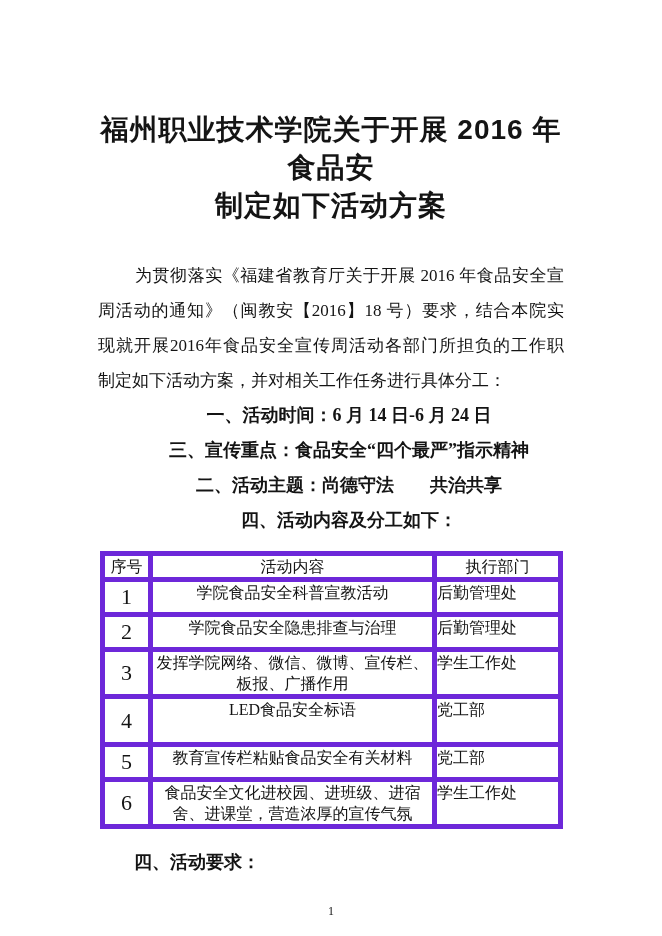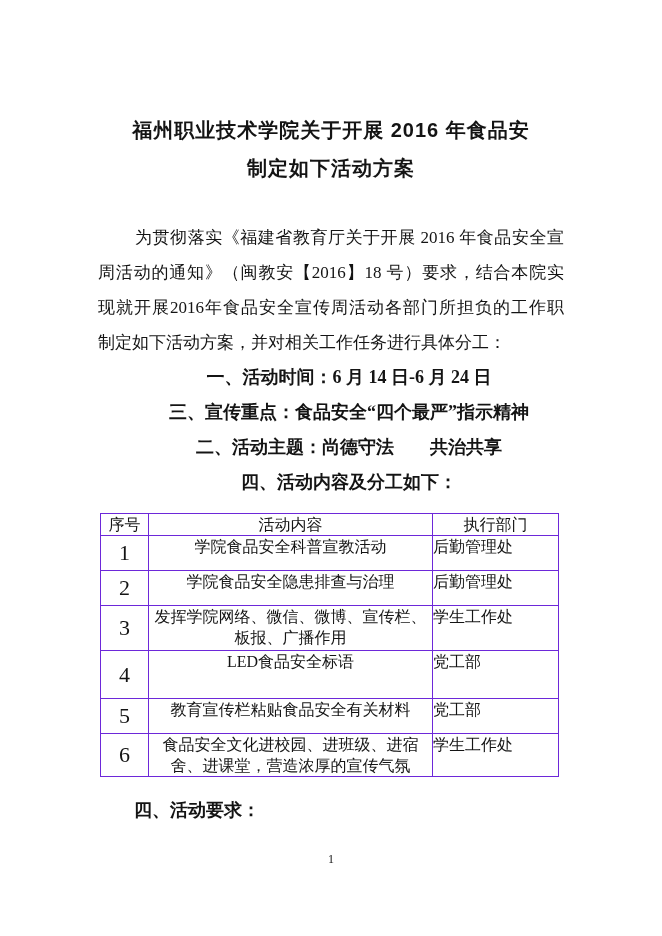--- a/index.html
+++ b/index.html
@@ -9,21 +9,21 @@
     background:#ffffff;
     color:#141414;
     font-family:"Liberation Serif","DejaVu Serif",serif;
     box-sizing:border-box;
     padding:111px 98px 0 98px;
     overflow:hidden;
   }
   .title {
     font-family:"Liberation Sans","DejaVu Sans",sans-serif;
     font-weight:700;
-    font-size:20px;
+    font-size:28px;
     line-height:38px;
     text-align:center;
     letter-spacing:1px;
   }
   .intro {
     margin-top:33px;
     font-size:17px;
     line-height:35px;
   }
   .intro .line { height:35px; overflow:hidden; }
@@ -40,21 +40,21 @@
     table-layout:fixed;
     width:458px;
     margin:13px 0 0 2px;
     font-size:16px;
     line-height:21px;
   }
   table.tbl col.c1 { width:48px; }
   table.tbl col.c2 { width:284px; }
   table.tbl col.c3 { width:126px; }
   table.tbl th, table.tbl td {
-    border:1px solid #6d28d9;
+    border:5px solid #6d28d9;
     padding:0;
     overflow:hidden;
   }
   table.tbl th {
     font-weight:normal;
     height:19px;
     text-align:center;
     vertical-align:middle;
   }
   td.no {

